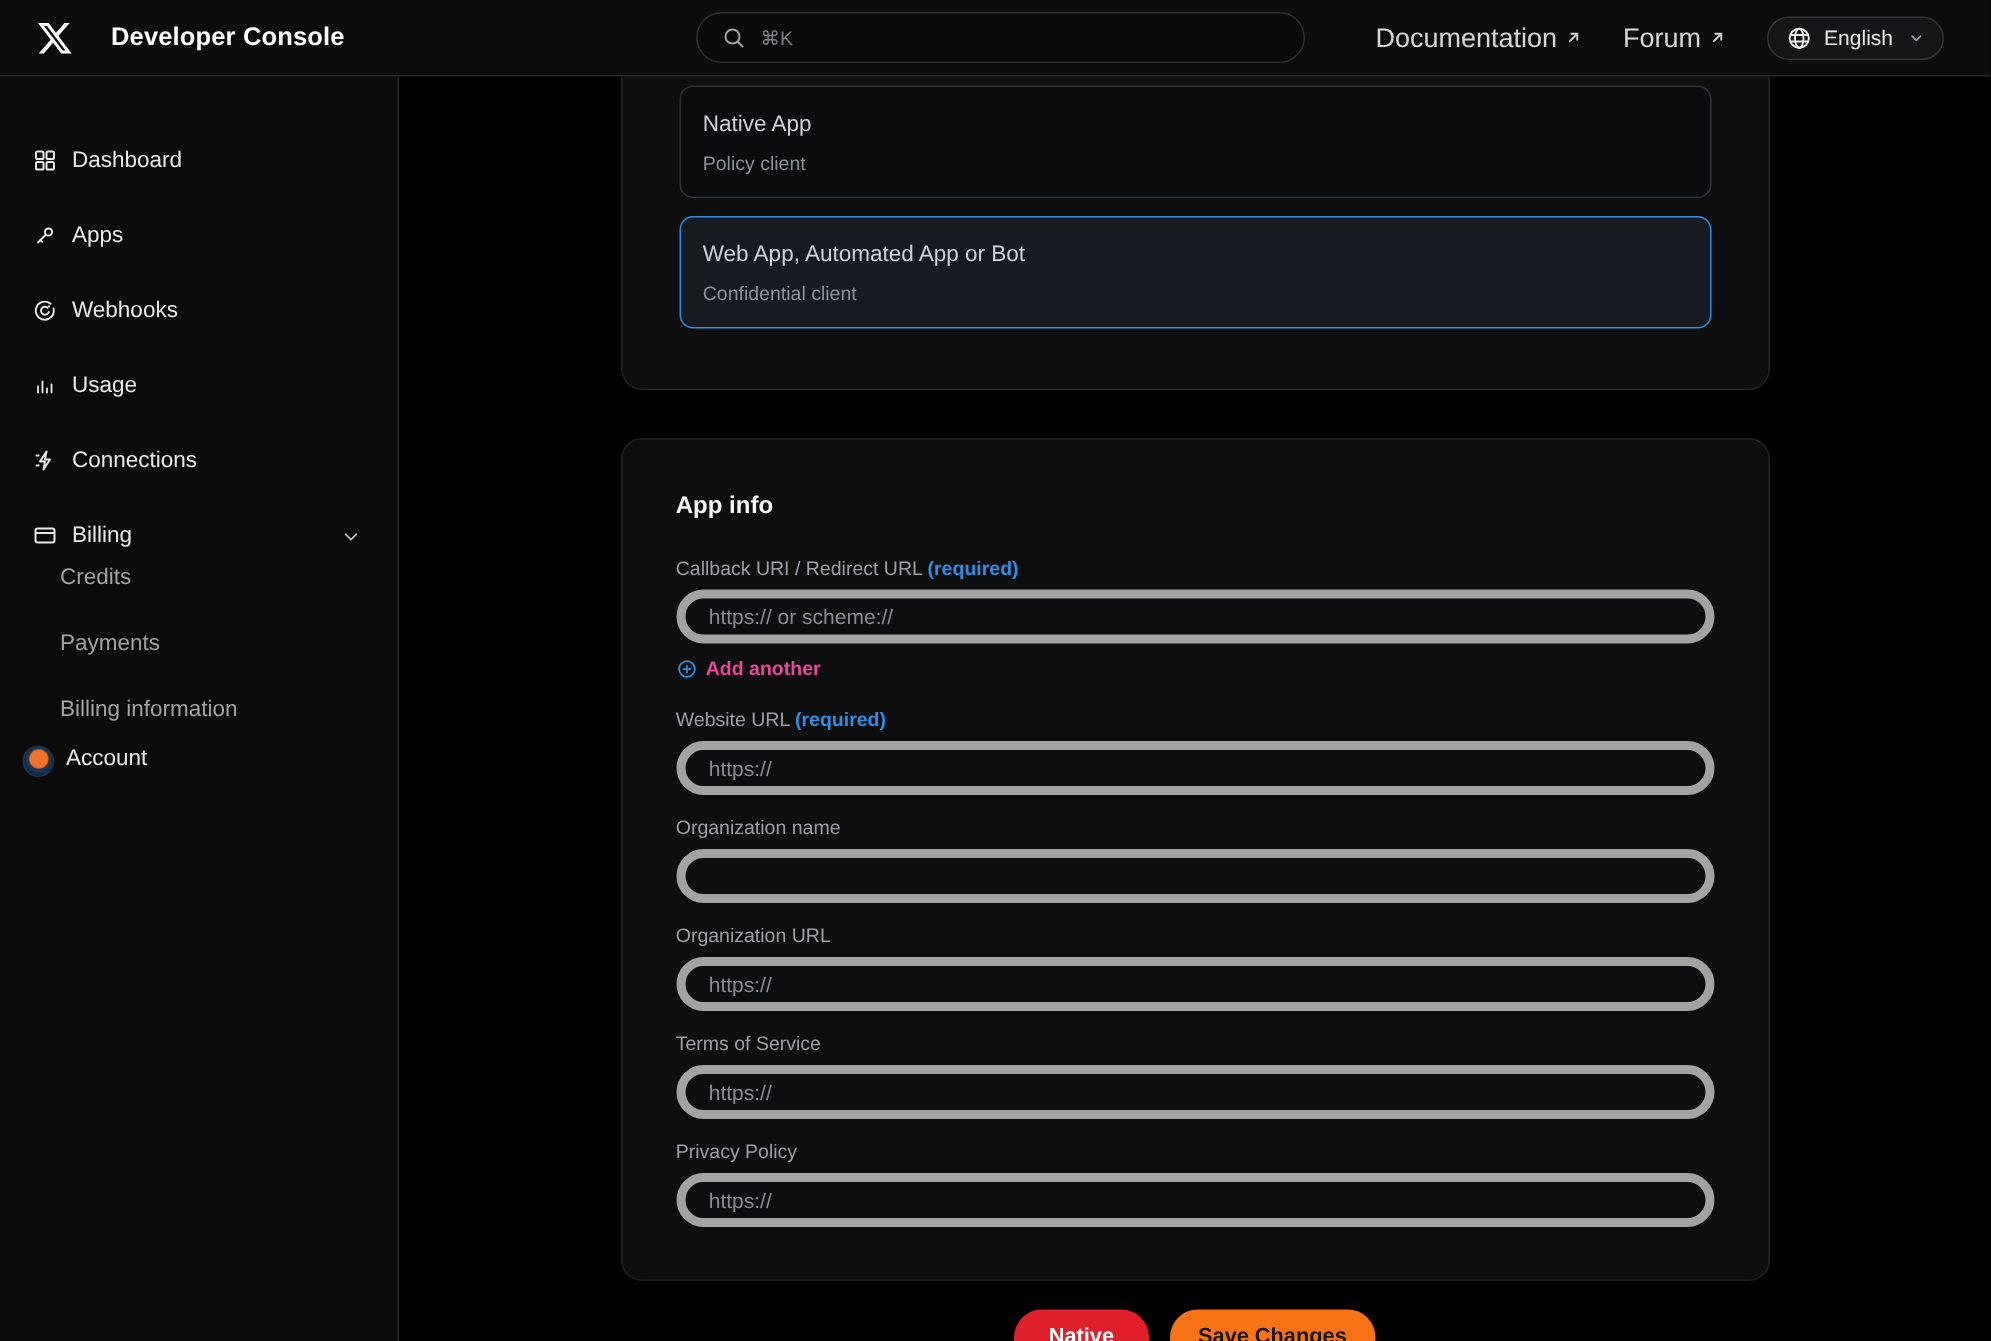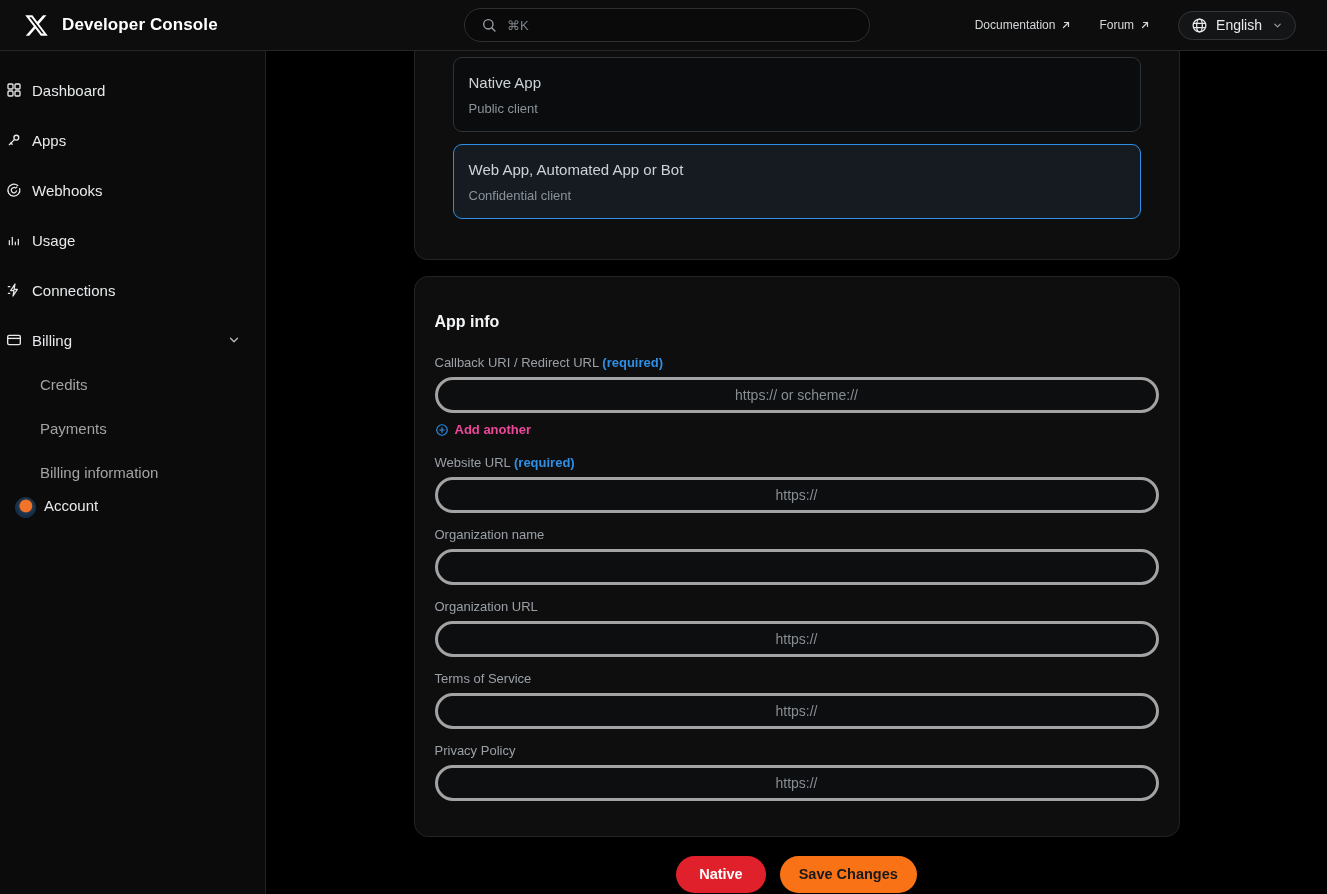--- a/index.html
+++ b/index.html
@@ -2,37 +2,37 @@
 <html><head>
 <meta charset="utf-8">
 <style>
   * { margin:0; padding:0; box-sizing:border-box; }
   html,body { background:#000; }
   body { font-family:"Liberation Sans", sans-serif; -webkit-font-smoothing:antialiased; }
   .app { width:1327px; height:894px; background:#000; overflow:hidden; position:relative; }
 
   
   .header { height:51px; background:#0d0d0e; border-bottom:1px solid #262629; display:flex; align-items:center; padding:0 31px 0 24px; position:relative; }
-  .brand { display:flex; align-items:center; gap:13px; }
+  .brand { display:flex; align-items:center; gap:25px; }
   .brand .x-logo { width:25px; height:25px; display:block; }
   .brand-title { color:#fff; font-size:17px; font-weight:700; letter-spacing:.1px; }
   .searchbar { position:absolute; left:464px; top:8px; width:406px; height:34px; background:#0a0a0b; border:1px solid #2d2f32; border-radius:17px; display:flex; align-items:center; padding:0 16px; gap:10px; }
   .searchbar svg { flex:none; }
   .searchbar input { flex:1; background:transparent; border:none; outline:none; color:#e7e9ea; font-size:15px; font-family:inherit; }
   .searchbar input::placeholder { color:#9ba1a6; }
   .shortcut { color:#7d8287; font-size:13px; }
   .header-right { margin-left:auto; display:flex; align-items:center; gap:27px; }
-  .hlink { color:#d4d7d9; font-size:12px; display:flex; align-items:center; gap:5px; cursor:pointer; text-decoration:none; }
+  .hlink { color:#d4d7d9; font-size:18px; display:flex; align-items:center; gap:5px; cursor:pointer; text-decoration:none; }
   .lang-pill { height:29px; border:1px solid #323539; background:#141517; border-radius:15px; display:flex; align-items:center; gap:8px; padding:0 12px; color:#e7e9ea; font-size:14px; cursor:pointer; }
   .lang-pill .chev { margin-left:2px; }
 
   
   .body { display:flex; height:843px; }
   .sidebar { width:266px; flex:none; background:#0b0b0c; border-right:1px solid #202124; padding-top:14px; }
-  .nav-item { height:50px; display:flex; align-items:center; padding:0 24px 0 6px; gap:10px; color:#e7e9ea; font-size:15px; cursor:pointer; }
+  .nav-item { height:50px; display:flex; align-items:flex-end; padding:0 24px 0 22px; gap:10px; color:#e7e9ea; font-size:15px; cursor:pointer; }
   .nav-item .nicon { width:16px; height:16px; flex:none; display:flex; align-items:center; justify-content:center; color:#e7e9ea; }
   .nav-item .chev-right { margin-left:auto; color:#b8bcc0; }
   .nav-sub { margin-top:-3px; }
   .nav-sub-item { height:44px; display:flex; align-items:center; padding-left:40px; color:#a3a3a3; font-size:15px; cursor:pointer; }
   .nav-account { height:50px; display:flex; align-items:flex-start; padding:0 18px 0 15px; gap:8px; color:#e7e9ea; font-size:15px; cursor:pointer; margin-top:3px; }
   .avatar { width:21px; height:21px; border-radius:50%; flex:none;
     background:radial-gradient(circle at 52% 42%, #f2732a 0 38%, #cf5a1e 42%, #1d3a55 46%, #122b44 70%, #0c1f33 100%); border:1px solid #20344a; }
 
   .main { flex:1; overflow:hidden; }
   .content { width:766px; margin:0 auto; }
@@ -40,27 +40,27 @@
   
   .card { background:#0e0e0f; border:1px solid #222326; }
   .card-clients { border-top:none; border-radius:0 0 14px 14px; padding:6px 38px 40px; }
   .option { border:1px solid #2e3338; background:#0b0c0d; border-radius:9px; padding:16px 15px 15px; cursor:pointer; }
   .option + .option { margin-top:12px; }
   .option.selected { border-color:#2e8fe6; background:#161b22; }
   .option-title { color:#cdd2d6; font-size:15px; margin-bottom:10px; }
   .option-sub { color:#8b9299; font-size:13px; }
 
   
-  .card-appinfo { margin-top:16px; border-radius:14px; padding:36px 20px 35px; }
+  .card-appinfo { margin-top:32px; border-radius:14px; padding:36px 36px 35px; }
   .appinfo-title { color:#f3f5f6; font-size:16px; font-weight:700; margin-bottom:24px; }
   .field { margin-top:14px; }
   .field:first-of-type { margin-top:0; }
   .field-label { display:block; color:#9aa0a6; font-size:13px; margin-bottom:7px; }
   .required { color:#2e8fe6; font-weight:700; }
-  .field input { width:100%; height:36px; background:#0d0e0f; border:3px solid #a3a3a3; border-radius:18px; color:#e7e9ea; padding:0 16px; font-size:14px; font-family:inherit; outline:none;text-align:center; }
+  .field input { width:100%; height:36px; background:#0d0e0f; border:6px solid #a3a3a3; border-radius:18px; color:#e7e9ea; padding:0 16px; font-size:14px; font-family:inherit; outline:none; }
   .field input::placeholder { color:#878d93; }
   .add-another { margin-top:9px; display:inline-flex; align-items:center; gap:6px; color:#ec4899; font-size:13px; font-weight:600; cursor:pointer; }
 
   
   .actions { margin-top:19px; display:flex; justify-content:center; gap:14px; }
   .btn { height:37px; border:none; border-radius:19px; font-size:14.5px; font-weight:600; font-family:inherit; cursor:pointer; }
   .btn-cancel { background:#e0202b; color:#fff; padding:0 23px; }
   .btn-save { background:#f97316; color:#17181a; padding:0 19px; }
 
   svg { display:block; }
@@ -200,21 +200,21 @@
         <span>Account</span>
       </div>
     </div>
 
     <div class="main">
       <div class="content">
 
         <div class="card card-clients">
           <div class="option">
             <div class="option-title">Native App</div>
-            <div class="option-sub">Public client</div>
+            <div class="option-sub">Policy client</div>
           </div>
           <div class="option selected">
             <div class="option-title">Web App, Automated App or Bot</div>
             <div class="option-sub">Confidential client</div>
           </div>
         </div>
 
         <div class="card card-appinfo">
           <div class="appinfo-title">App info</div>
 

